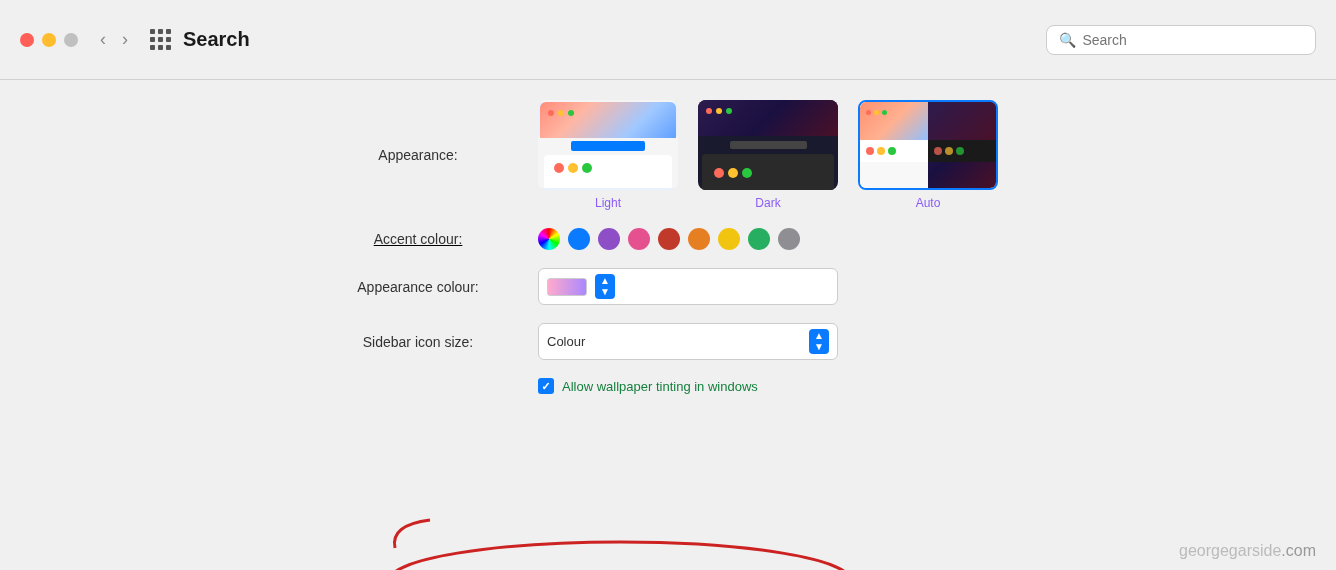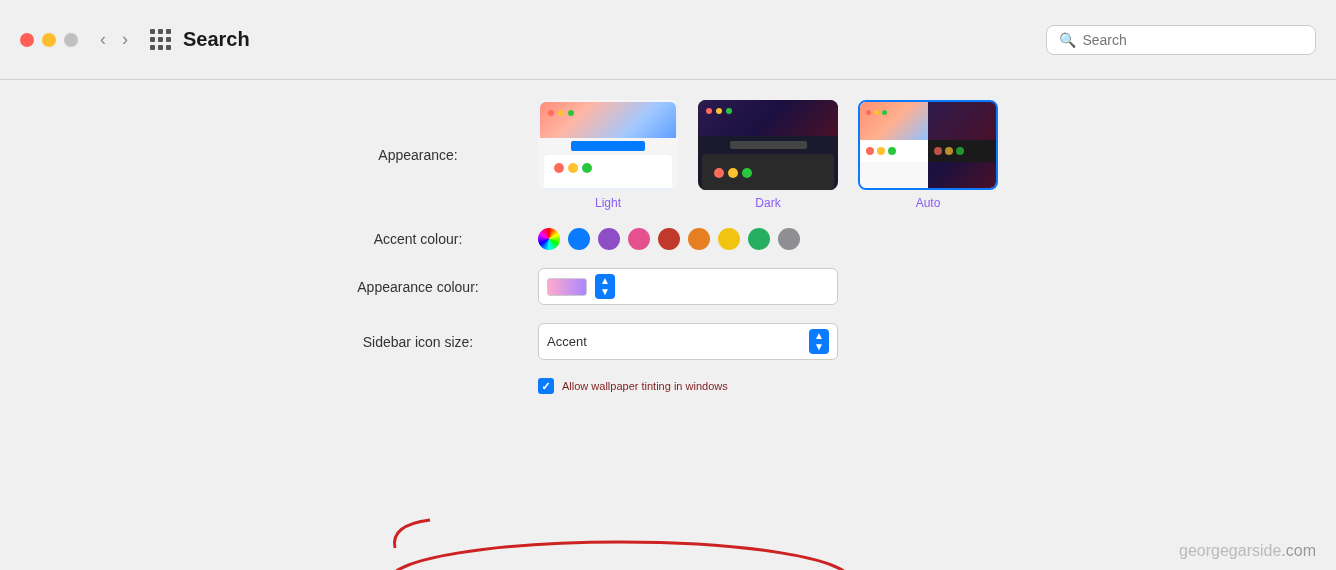--- a/index.html
+++ b/index.html
@@ -346,20 +346,21 @@
     .appearance-label {
       font-size: 12px;
       color: #8b5cf6;
     }
 
     
     .accent-row {
       display: flex;
       align-items: center;
       width: 100%;
+      text-decoration: underline;
     }
 
     .accent-circles {
       display: flex;
       gap: 8px;
       align-items: center;
     }
 
     .accent-circle {
       width: 22px;
@@ -435,22 +436,22 @@
       display: flex;
       align-items: center;
       justify-content: center;
       color: white;
       font-size: 11px;
       font-weight: bold;
       flex-shrink: 0;
     }
 
     .checkbox-label {
-      font-size: 11px;
-      color: #7f1d1d;
+      font-size: 13px;
+      color: #15803d;
     }
 
     .watermark {
       position: absolute;
       bottom: 10px;
       right: 20px;
       font-size: 16px;
       color: #aaa;
     }
 
@@ -611,21 +612,21 @@
           <div class="dropdown-arrows">
             <span>▲</span>
             <span>▼</span>
           </div>
         </div>
       </div>
 
       <div class="dropdown-row">
         <span class="row-label">Sidebar icon size:</span>
         <div class="dropdown-control">
-          <span class="dropdown-text">Accent</span>
+          <span class="dropdown-text">Colour</span>
           <div class="dropdown-arrows">
             <span>▲</span>
             <span>▼</span>
           </div>
         </div>
       </div>
 
       <div style="display:flex;align-items:center;width:100%;padding-left:220px;position:relative;">
         <div class="checkbox-wrapper">
           <div class="checkbox">✓</div>

